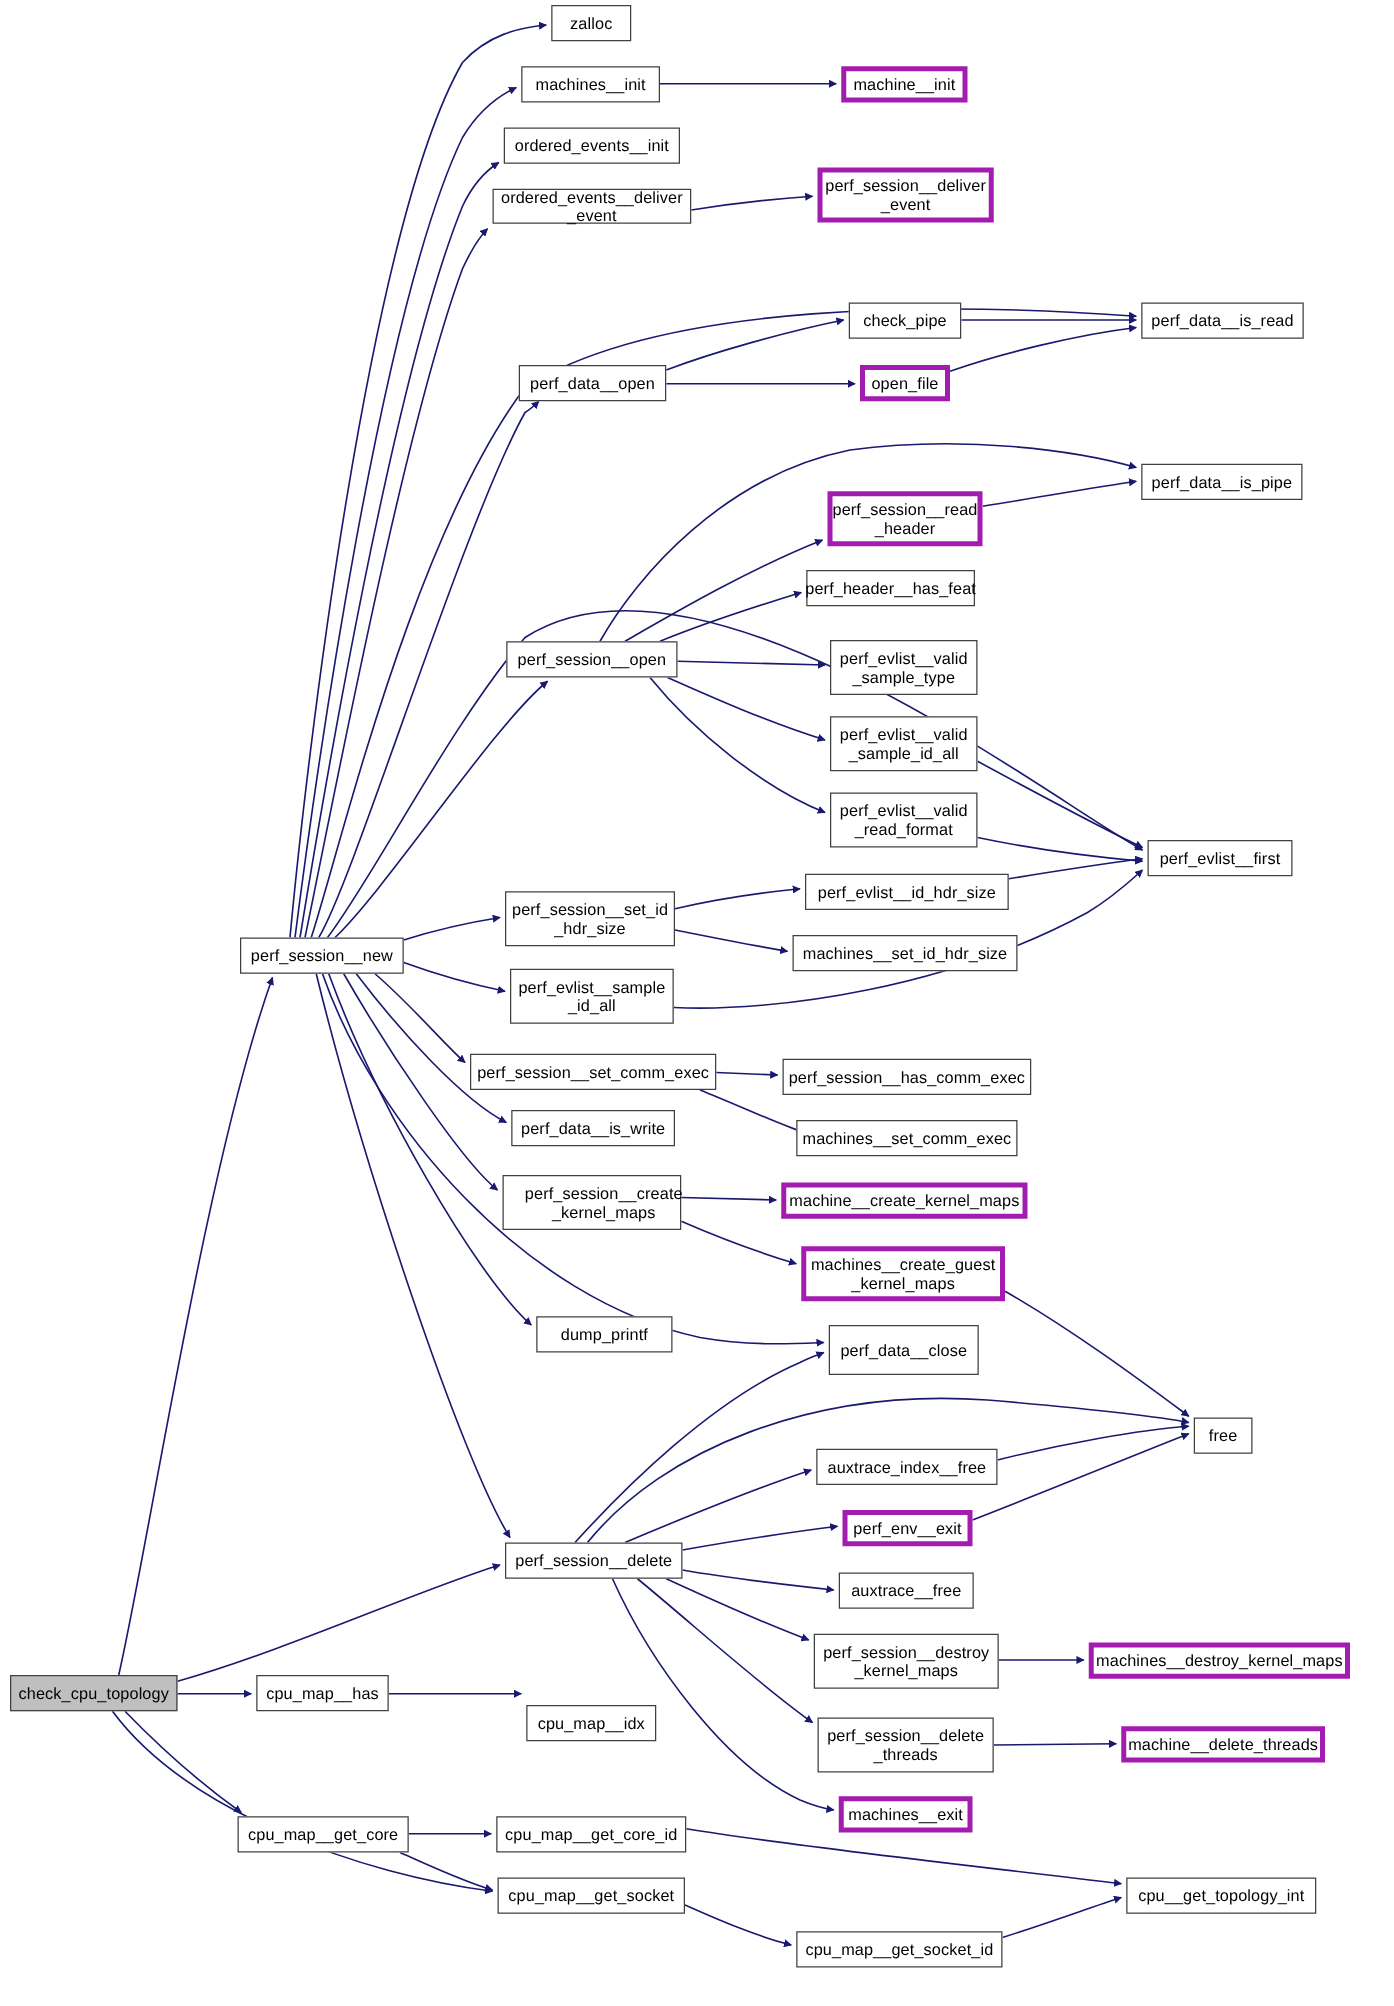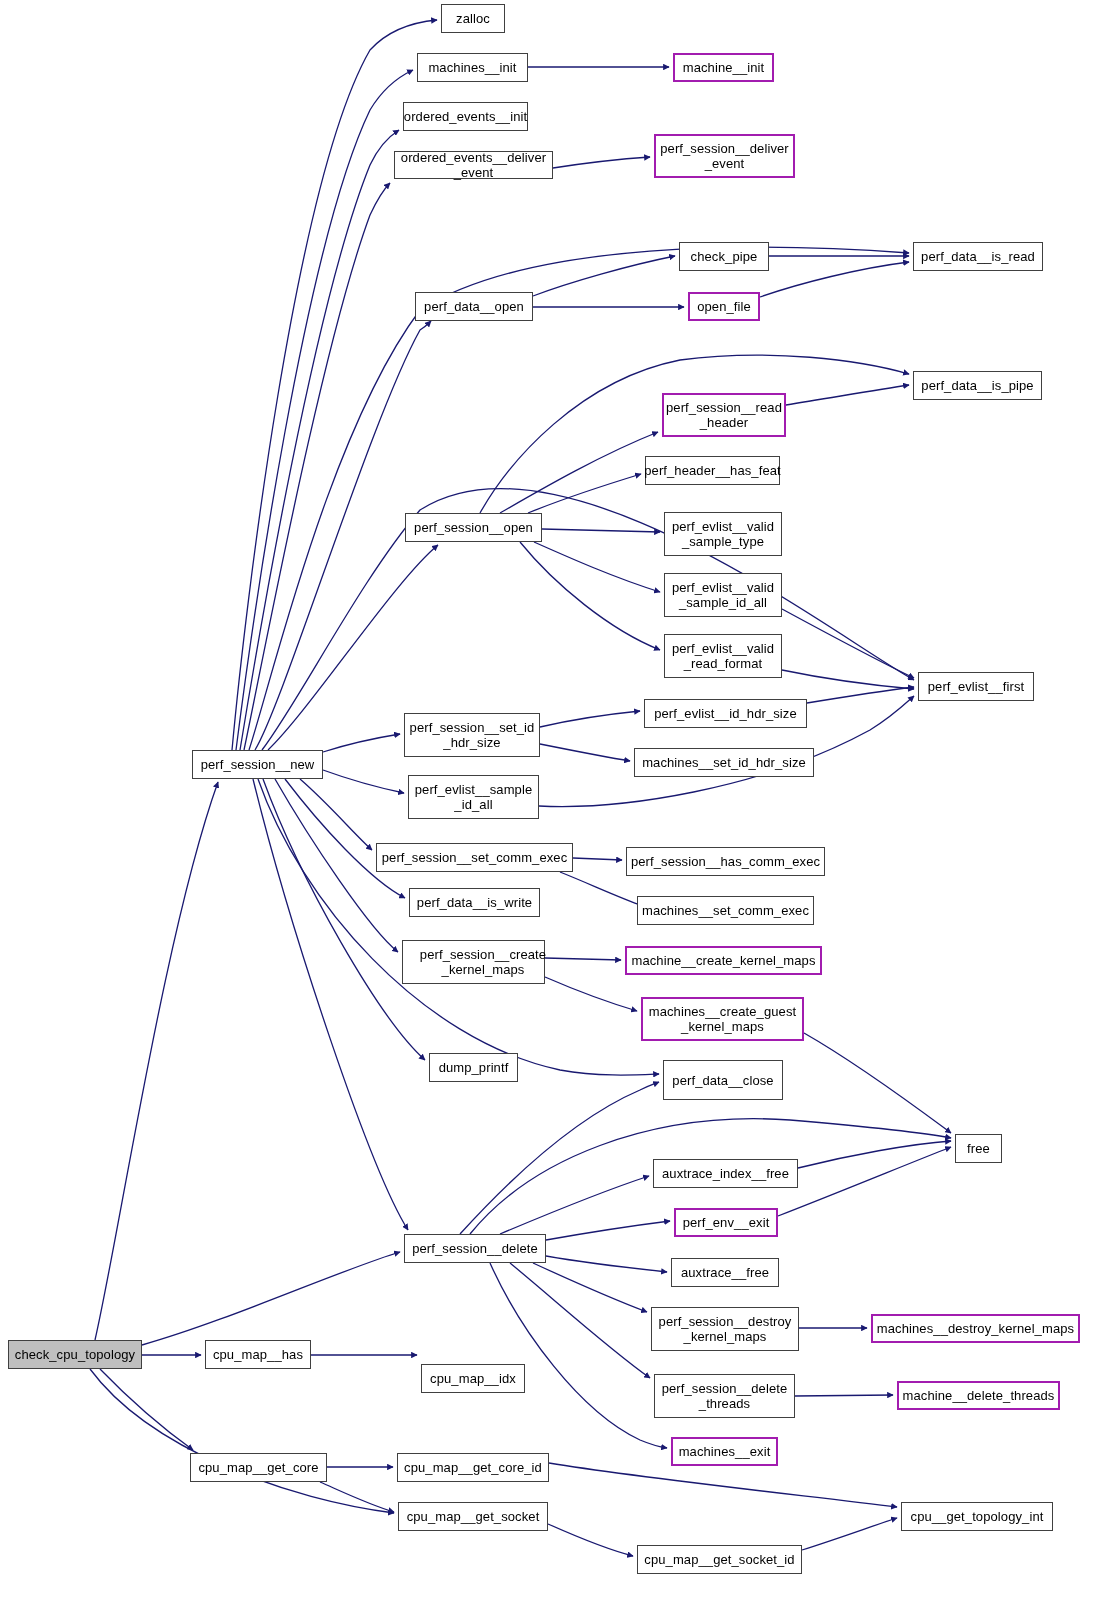--- a/index.html
+++ b/index.html
@@ -34,21 +34,21 @@
     background: #ffffff;
     border: 1px solid #404040;
     color: #000000;
     font-size: 13px;
     line-height: 15px;
     letter-spacing: 0.1px;
     white-space: pre-line;
     z-index: 2;
   }
   .node.red {
-    border: 2px solid #a21caf;
+    border: 4px solid #a21caf;
   }
   .node.current {
     background: #bfbfbf;
     border: 1px solid #404040;
   }
   .node span {
     display: block;
     padding: 0 5px;
   }
 </style>
@@ -126,21 +126,21 @@
         <path d="M 549,1463 C 640,1478 800,1495 897,1507" marker-end="url(#arrow)"></path>
         <path d="M 548,1524 C 575,1536 605,1549 633,1556" marker-end="url(#arrow)"></path>
         <path d="M 802,1550 C 840,1538 875,1525 897,1518" marker-end="url(#arrow)"></path>
       </g>
   </svg>
   <div id="node-layer">
       <div class="node current" style="left: 8px; top: 1340px; width: 134px; height: 29px;"><span>check_cpu_topology</span></div>
       <div class="node" style="left: 441px; top: 4px; width: 64px; height: 29px;"><span>zalloc</span></div>
       <div class="node" style="left: 417px; top: 53px; width: 111px; height: 29px;"><span>machines__init</span></div>
       <div class="node red" style="left: 673px; top: 53px; width: 101px; height: 29px;"><span>machine__init</span></div>
-      <div class="node" style="left: 403px; top: 102px; width: 125px; height: 29px;"><span>ordered_events__init</span></div>
+      <div class="node" style="left: 403px; top: 102px; width: 141px; height: 29px;"><span>ordered_events__init</span></div>
       <div class="node" style="left: 394px; top: 151px; width: 159px; height: 28px;"><span>ordered_events__deliver
 _event</span></div>
       <div class="node red" style="left: 654px; top: 134px; width: 141px; height: 44px;"><span>perf_session__deliver
 _event</span></div>
       <div class="node" style="left: 679px; top: 242px; width: 90px; height: 29px;"><span>check_pipe</span></div>
       <div class="node" style="left: 913px; top: 242px; width: 130px; height: 29px;"><span>perf_data__is_read</span></div>
       <div class="node" style="left: 415px; top: 292px; width: 118px; height: 29px;"><span>perf_data__open</span></div>
       <div class="node red" style="left: 688px; top: 292px; width: 72px; height: 29px;"><span>open_file</span></div>
       <div class="node" style="left: 913px; top: 371px; width: 129px; height: 29px;"><span>perf_data__is_pipe</span></div>
       <div class="node red" style="left: 662px; top: 393px; width: 124px; height: 44px;"><span>perf_session__read
@@ -163,21 +163,21 @@
 _id_all</span></div>
       <div class="node" style="left: 376px; top: 843px; width: 197px; height: 29px;"><span>perf_session__set_comm_exec</span></div>
       <div class="node" style="left: 626px; top: 847px; width: 199px; height: 29px;"><span>perf_session__has_comm_exec</span></div>
       <div class="node" style="left: 409px; top: 888px; width: 131px; height: 29px;"><span>perf_data__is_write</span></div>
       <div class="node" style="left: 637px; top: 896px; width: 177px; height: 29px;"><span>machines__set_comm_exec</span></div>
       <div class="node" style="left: 402px; top: 940px; width: 143px; height: 44px; padding-left: 19px;"><span>perf_session__create
 _kernel_maps</span></div>
       <div class="node red" style="left: 625px; top: 946px; width: 197px; height: 29px;"><span>machine__create_kernel_maps</span></div>
       <div class="node red" style="left: 641px; top: 997px; width: 163px; height: 44px;"><span>machines__create_guest
 _kernel_maps</span></div>
-      <div class="node" style="left: 429px; top: 1053px; width: 89px; height: 29px;"><span>dump_printf</span></div>
+      <div class="node" style="left: 429px; top: 1053px; width: 109px; height: 29px;"><span>dump_printf</span></div>
       <div class="node" style="left: 663px; top: 1060px; width: 120px; height: 40px;"><span>perf_data__close</span></div>
       <div class="node" style="left: 955px; top: 1134px; width: 47px; height: 29px;"><span>free</span></div>
       <div class="node" style="left: 653px; top: 1159px; width: 145px; height: 29px;"><span>auxtrace_index__free</span></div>
       <div class="node red" style="left: 674px; top: 1208px; width: 104px; height: 29px;"><span>perf_env__exit</span></div>
       <div class="node" style="left: 404px; top: 1234px; width: 142px; height: 29px;"><span>perf_session__delete</span></div>
       <div class="node" style="left: 671px; top: 1258px; width: 108px; height: 29px;"><span>auxtrace__free</span></div>
       <div class="node" style="left: 651px; top: 1307px; width: 148px; height: 44px;"><span>perf_session__destroy
 _kernel_maps</span></div>
       <div class="node red" style="left: 871px; top: 1314px; width: 209px; height: 29px;"><span>machines__destroy_kernel_maps</span></div>
       <div class="node" style="left: 205px; top: 1340px; width: 106px; height: 29px;"><span>cpu_map__has</span></div>

